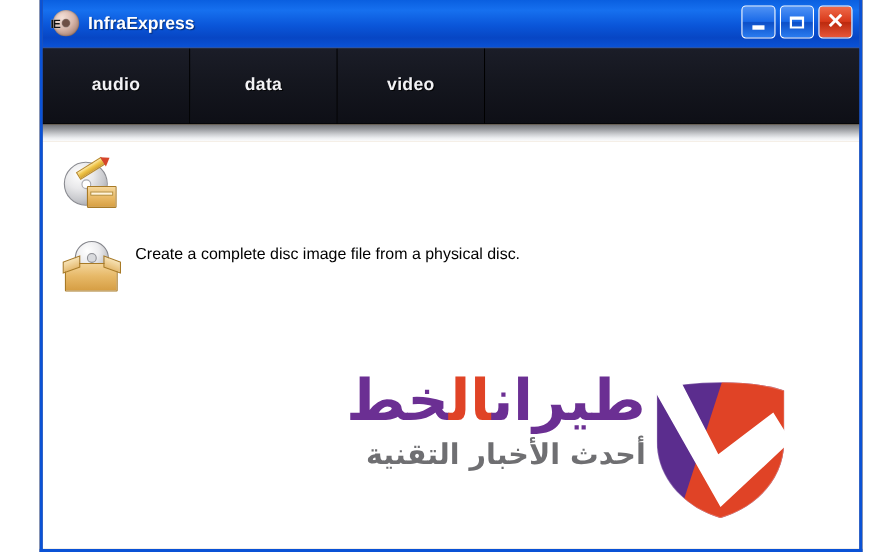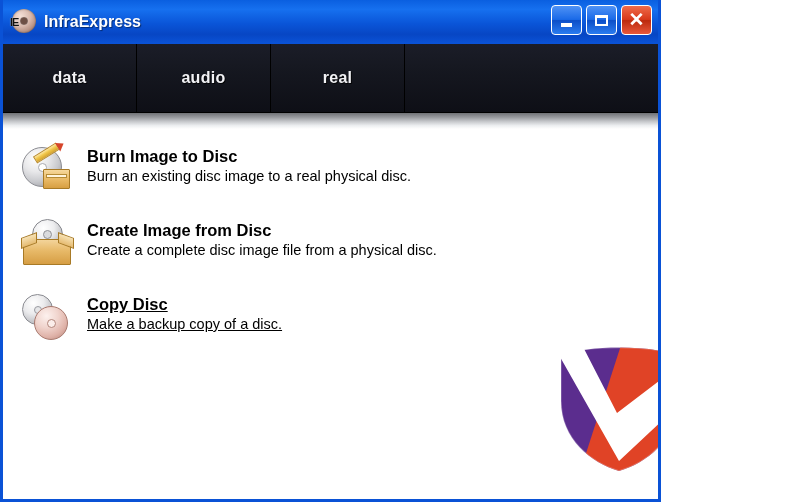--- a/index.html
+++ b/index.html
@@ -9,29 +9,30 @@
   }
   body {
     width: 800px;
     height: 502px;
     overflow: hidden;
     font-family: "Liberation Sans", sans-serif;
   }
 
   .window {
     position: relative;
-    width: 661px;
+    width: 748px;
     height: 502px;
     box-sizing: border-box;
     background: #a16207;
     border-left: 3px solid #0a52d6;
     border-right: 3px solid #0a52d6;
     border-bottom: 3px solid #0a52d6;
     display: flex;
     flex-direction: column;
+    margin-left: 36px;
   }
 
   
   .titlebar {
     position: relative;
     height: 44px;
     flex: 0 0 44px;
     background: linear-gradient(180deg, #0a5fe0 0%, #1670ef 22%, #0a55d8 55%, #0746c4 80%, #0a52d6 100%);
     display: flex;
     align-items: center;
@@ -430,84 +431,69 @@
         <div class="glyph-max"></div>
       </div>
       <div class="wbtn close">
         <div class="glyph-close">✕</div>
       </div>
     </div>
   </div>
 
   <div class="tabbar">
     <div class="tab">
+      <span class="tab-label">audio</span>
+    </div>
+    <div class="tab">
       <span class="tab-label">data</span>
     </div>
     <div class="tab">
-      <span class="tab-label">audio</span>
-    </div>
-    <div class="tab">
-      <span class="tab-label">real</span>
+      <span class="tab-label">video</span>
     </div>
     <div class="tab filler"></div>
   </div>
 
   <div class="tab-shadow"></div>
 
   <div class="content">
 
     <div class="task-list">
 
       <div class="task">
         <div class="task-icon">
           <div class="ico-disc">
             <div class="dhub"></div>
           </div>
           <div class="ico-pencil"></div>
           <div class="ico-box1"></div>
-        </div>
-        <div class="task-text">
-          <div><span class="task-title">Burn Image to Disc</span></div>
-          <div><span class="task-desc">Burn an existing disc image to a real physical disc.</span></div>
         </div>
       </div>
 
       <div class="task">
         <div class="task-icon">
           <div class="ico2-disc">
             <div class="dhub"></div>
           </div>
           <div class="ico2-box"></div>
           <div class="ico2-flapL"></div>
           <div class="ico2-flapR"></div>
         </div>
         <div class="task-text">
-          <div><span class="task-title">Create Image from Disc</span></div>
           <div><span class="task-desc">Create a complete disc image file from a physical disc.</span></div>
         </div>
       </div>
 
-      <div class="task hovered">
-        <div class="task-icon">
-          <div class="ico3-back">
-            <div class="dhub"></div>
-          </div>
-          <div class="ico3-front">
-            <div class="dhub"></div>
-          </div>
-        </div>
-        <div class="task-text">
-          <div><span class="task-title">Copy Disc</span></div>
-          <div><span class="task-desc">Make a backup copy of a disc.</span></div>
-        </div>
+
+    </div>
+
+    <div class="watermark">
+      <div class="wm-text">
+        <div class="wm-main"><span>طيران</span><span class="accent">ال</span><span>خط </span></div>
+        <div class="wm-sub">أحدث الأخبار التقنية</div>
       </div>
-
-    </div>
-
-    <div class="watermark">
 
       <svg class="wm-logo" viewBox="0 0 152 136" xmlns="http://www.w3.org/2000/svg">
         <defs>
           <clipPath id="shieldClip">
             <path d="M18 16 C46 6, 106 6, 134 16 L134 62 C134 100, 104 124, 76 132 C48 124, 18 100, 18 62 Z"></path>
           </clipPath>
         </defs>
         <g clip-path="url(#shieldClip)">
           <rect x="0" y="0" width="152" height="136" fill="#5b2d8e"></rect>
           <polygon points="80,0 152,0 152,136 36,136" fill="#e04326"></polygon>

